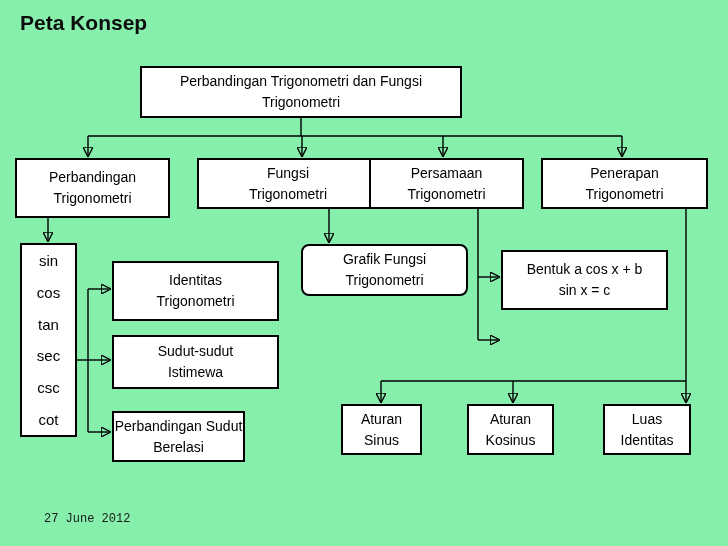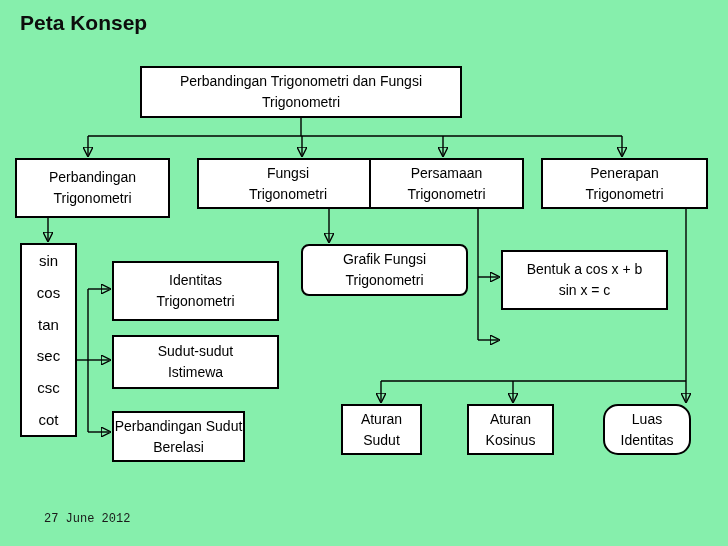--- a/index.html
+++ b/index.html
@@ -50,21 +50,21 @@
   #node-trig-ratios     { left: 20px;  top: 243px; width: 57px;  height: 194px;
                           justify-content: space-around; font-size: 15px; padding: 0 0; }
   #node-identitas       { left: 112px; top: 261px; width: 167px; height: 60px; }
   #node-sudut-istimewa  { left: 112px; top: 335px; width: 167px; height: 54px; }
   #node-sudut-berelasi  { left: 112px; top: 411px; width: 133px; height: 51px; }
   #node-grafik          { left: 301px; top: 244px; width: 167px; height: 52px; border-radius: 8px; }
   #node-bentuk          { left: 501px; top: 250px; width: 167px; height: 60px; }
   #node-sederhana       { left: 501px; top: 324px; width: 167px; height: 30px; }
   #node-aturan-sinus    { left: 341px; top: 404px; width: 81px;  height: 51px; }
   #node-aturan-kosinus  { left: 467px; top: 404px; width: 87px;  height: 51px; }
-  #node-luas-segitiga   { left: 603px; top: 404px; width: 88px;  height: 51px; border-radius: 15px; }
+  #node-luas-segitiga   { left: 603px; top: 404px; width: 88px;  height: 51px; }
 
   #connector-layer {
     position: absolute;
     left: 0; top: 0;
     width: 728px; height: 546px;
     pointer-events: none;
   }
   #connector-layer line, #connector-layer path {
     stroke: #000000;
     stroke-width: 1.4;
@@ -186,21 +186,21 @@
   </div>
 
   <div class="node" id="node-bentuk">
     <span>Bentuk a cos x + b</span>
     <span>sin x = c</span>
   </div>
 
 
   <div class="node" id="node-aturan-sinus">
     <span>Aturan</span>
-    <span>Sudut</span>
+    <span>Sinus</span>
   </div>
 
   <div class="node" id="node-aturan-kosinus">
     <span>Aturan</span>
     <span>Kosinus</span>
   </div>
 
   <div class="node" id="node-luas-segitiga">
     <span>Luas</span>
     <span>Identitas</span>

